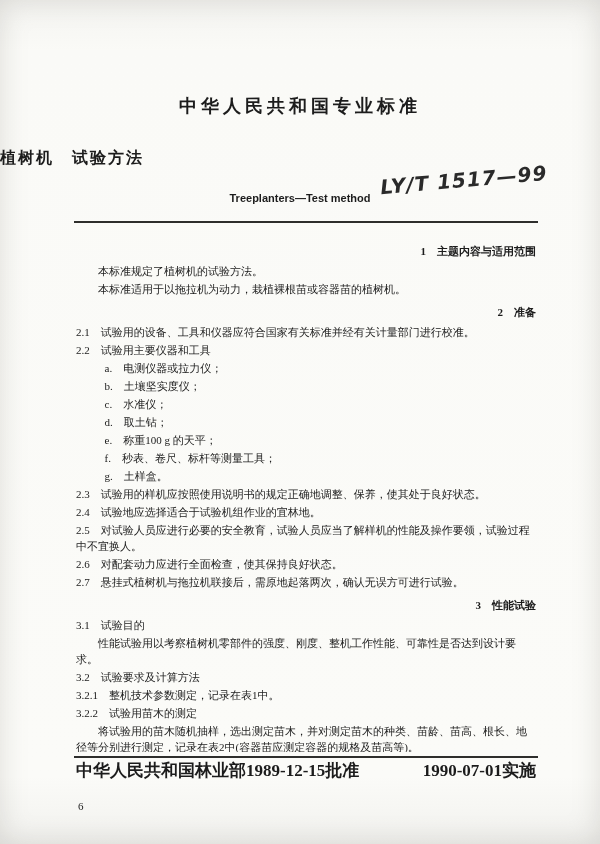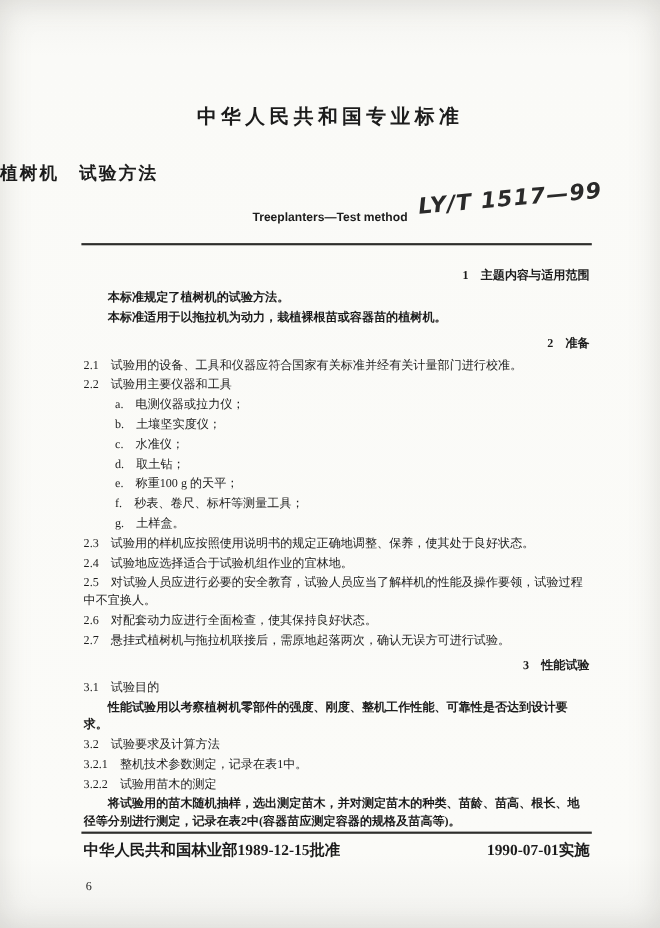--- a/index.html
+++ b/index.html
@@ -47,32 +47,32 @@
       border-top: 2px solid #2e2e2c;
     }
     
     .doc-body {
       position: absolute; top: 236px; left: 76px; right: 64px; bottom: 92px;
       font-size: 11px; line-height: 16px;
       overflow: hidden;
     }
     .blk { margin-bottom: 2px; }
     .blk-heading { font-weight: bold; margin-top: 7px; margin-bottom: 4px; text-align: right; }
-    .blk-para { text-indent: 2em; font-weight: bold; }
+    .blk-para { text-indent: 2em; }
     .blk-clause { text-indent: 0; }
     .blk-list { padding-left: 2.6em; }
     
     .footer-rule {
       position: absolute; bottom: 86px; left: 74px; right: 62px;
       border-top: 2px solid #2e2e2c;
     }
     .footer-row {
       position: absolute; bottom: 62px; left: 76px; right: 64px;
       display: flex; justify-content: space-between; align-items: baseline;
-      font-size: 14px; font-weight: bold;
+      font-size: 17px; font-weight: bold;
     }
     .page-number {
       position: absolute; bottom: 32px; left: 78px;
       font-size: 11px;
     }
   </style>
 </head>
 <body>
 
 <div class="page">

